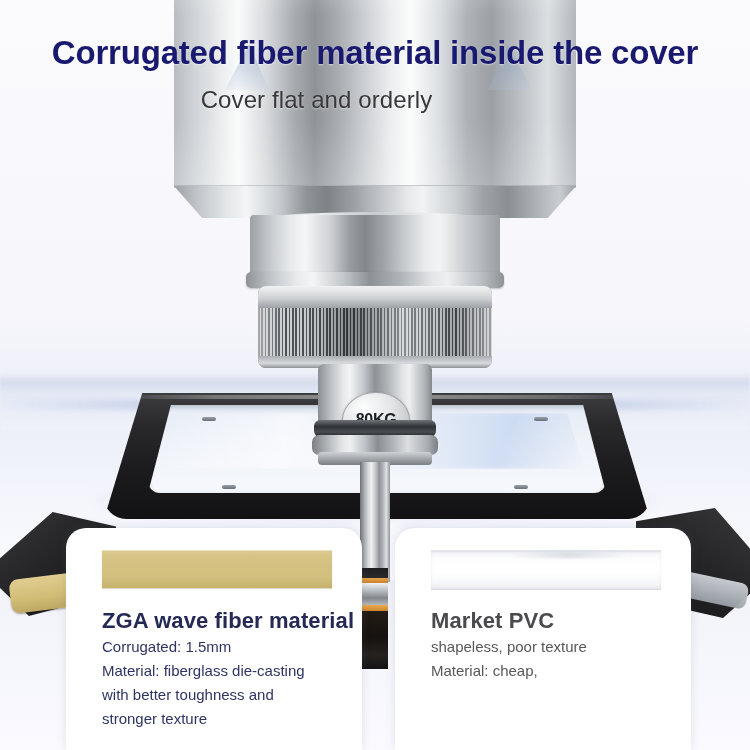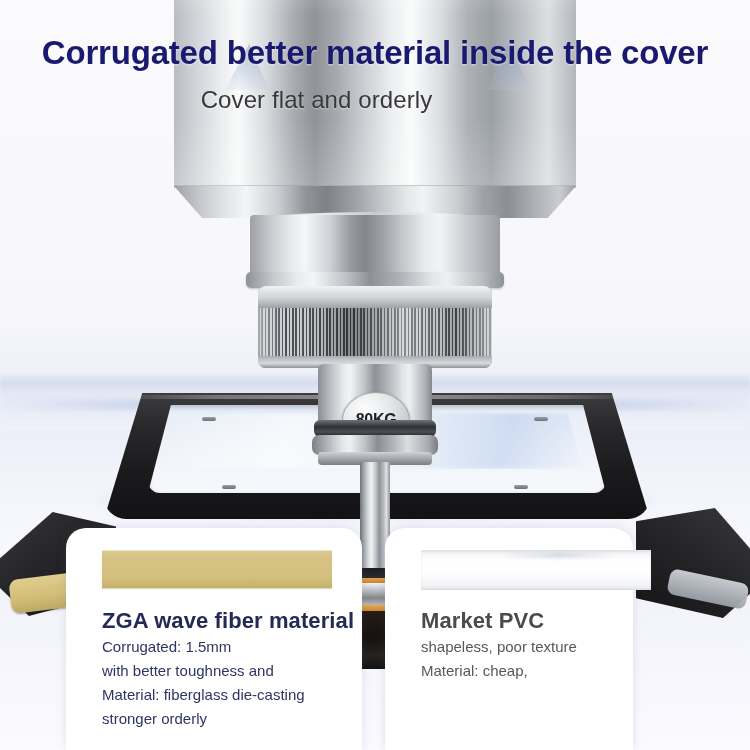--- a/index.html
+++ b/index.html
@@ -241,21 +241,21 @@
   }
 
   
   .card{
     position:absolute;top:528px;
     background:#ffffff;
     border-radius:20px 20px 0 0;
     box-shadow:0 -1px 10px rgba(90,100,125,.16);
   }
   .card-left{left:66px;width:296px;height:222px;}
-  .card-right{left:385px;width:248px;height:222px;}
+  .card-right{left:395px;width:296px;height:222px;}
 
   .swatch{
     position:absolute;left:36px;top:22px;width:230px;height:38px;
   }
   .swatch-gold{
     background:linear-gradient(180deg,#ddcb94 0%,#d6c385 18%,#d3c07f 70%,#c6b26c 100%);
     box-shadow:inset 0 1px 0 rgba(255,255,255,.45), 0 1px 1px rgba(140,125,70,.3);
   }
   .swatch-pvc{
     background:linear-gradient(180deg,#f2f3f5 0%,#fdfdfe 22%,#ffffff 55%,#f4f5f7 88%,#e6e8eb 100%);
@@ -370,31 +370,31 @@
   <div class="gap-stack gap-l2"></div>
   <div class="gap-stack gap-l3"></div>
   <div class="gap-stack gap-l4"></div>
   <div class="gap-stack gap-l5"></div>
 
   <div class="card card-left">
     <div class="swatch swatch-gold"></div>
     <div class="card-title">ZGA wave fiber material</div>
     <div class="card-body">
       <div>Corrugated: 1.5mm</div>
+      <div>Material: fiberglass die-casting</div>
       <div>with better toughness and</div>
-      <div>Material: fiberglass die-casting</div>
-      <div>stronger orderly</div>
+      <div>stronger texture</div>
     </div>
   </div>
 
   <div class="card card-right">
     <div class="swatch swatch-pvc"></div>
     <div class="card-title">Market PVC</div>
     <div class="card-body">
       <div>shapeless, poor texture</div>
       <div>Material: cheap,</div>
     </div>
   </div>
 
-  <div class="title">Corrugated better material inside the cover</div>
+  <div class="title">Corrugated fiber material inside the cover</div>
   <div class="subtitle">Cover flat and orderly</div>
 
 </div>
 
 </body></html>

